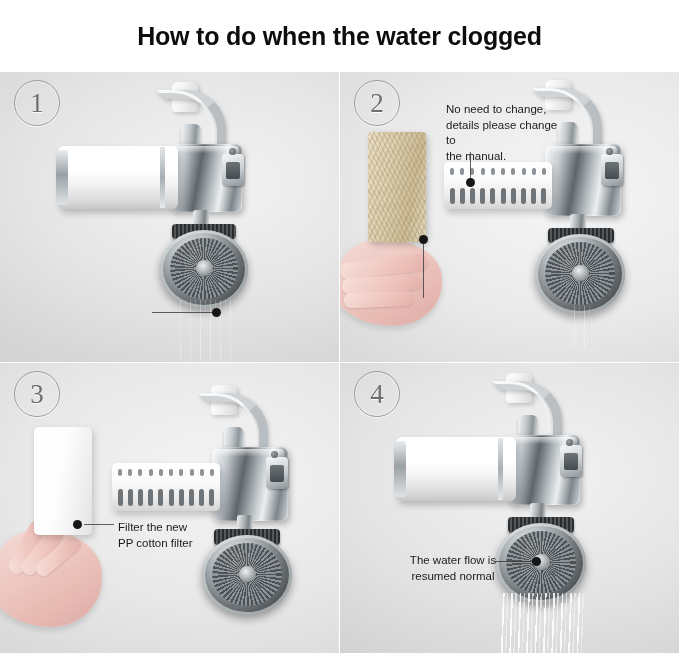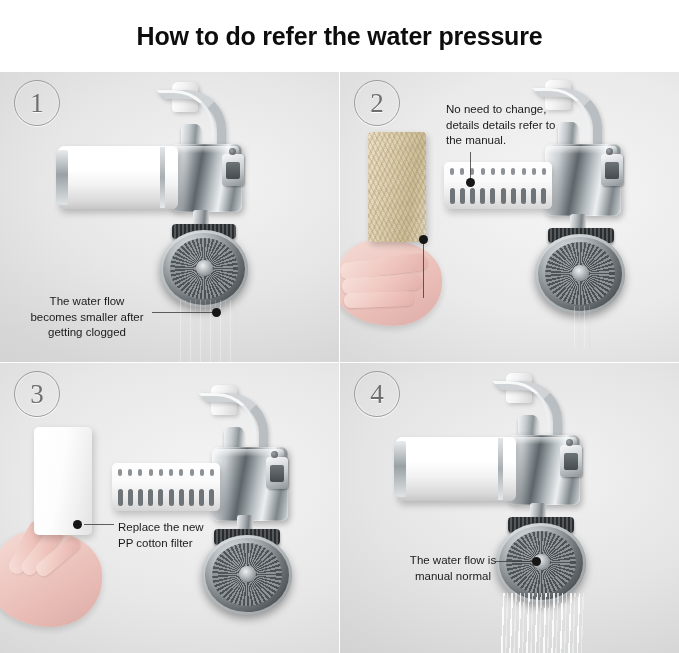--- a/index.html
+++ b/index.html
@@ -200,21 +200,21 @@
   .leader-h{position:absolute;height:1px;background:#3a3a3a;opacity:.8;}
   .leader-v{position:absolute;width:1px;background:#3a3a3a;opacity:.8;}
   .dot{position:absolute;width:9px;height:9px;border-radius:50%;background:#161616;}
 </style>
 </head>
 <body>
 
 <div class="page">
 
   <div class="heading">
-    <div class="line">How to do refer the water pressure</div>
+    <div class="line">How to do when the water clogged</div>
   </div>
 
   <div class="grid">
 
     <div class="panel">
       <div class="wall"></div>
 
       <div class="wallmount" style="left:172px;top:10px;"></div>
       <div class="goose" style="left:156px;top:18px;"></div>
       <div class="gooseHi" style="left:156px;top:18px;"></div>
@@ -230,23 +230,20 @@
       <div class="cylring" style="left:160px;top:75px;height:61px;"></div>
 
       <div class="headneck" style="left:193px;top:138px;height:18px;"></div>
       <div class="headcollar" style="left:172px;top:152px;width:64px;height:15px;"></div>
       <div class="headdisc" style="left:160px;top:158px;width:88px;height:78px;"></div>
       <div class="headface" style="left:170px;top:166px;width:68px;height:61px;"></div>
       <div class="headhub" style="left:196px;top:188px;width:17px;height:16px;"></div>
 
       <div class="water weak" style="left:176px;top:228px;width:62px;height:62px;"></div>
 
-      <div class="callout c-center" style="left:22px;top:222px;width:130px;">The water flow
-becomes smaller after
-getting clogged</div>
       <div class="leader-h" style="left:152px;top:240px;width:62px;"></div>
       <div class="dot" style="left:212px;top:236px;"></div>
 
       <div class="badge">
         <span>1</span>
       </div>
     </div>
 
     <div class="vgap"></div>
 
@@ -297,21 +294,21 @@
       <div class="headhub" style="left:232px;top:193px;width:17px;height:16px;"></div>
       <div class="water weak" style="left:230px;top:234px;width:22px;height:42px;"></div>
 
       <div class="hand" style="left:-6px;top:168px;width:108px;height:86px;"></div>
       <div class="finger" style="left:0px;top:186px;width:88px;height:17px;transform:rotate(-7deg);"></div>
       <div class="finger" style="left:2px;top:204px;width:80px;height:16px;transform:rotate(-4deg);"></div>
       <div class="finger" style="left:4px;top:220px;width:70px;height:15px;transform:rotate(-2deg);"></div>
       <div class="cartridge-used" style="left:28px;top:60px;width:58px;height:110px;"></div>
 
       <div class="callout c-left" style="left:106px;top:30px;width:120px;">No need to change,
-details details refer to
+details please change to
 the manual.</div>
       <div class="leader-v" style="left:130px;top:80px;height:30px;"></div>
       <div class="dot" style="left:126px;top:106px;"></div>
 
       <div class="leader-v" style="left:83px;top:170px;height:56px;"></div>
       <div class="dot" style="left:79px;top:163px;"></div>
 
       <div class="badge">
         <span>2</span>
       </div>
@@ -364,21 +361,21 @@
       <div class="headdisc" style="left:202px;top:172px;width:90px;height:80px;"></div>
       <div class="headface" style="left:212px;top:180px;width:70px;height:63px;"></div>
       <div class="headhub" style="left:239px;top:203px;width:17px;height:16px;"></div>
 
       <div class="hand" style="left:-10px;top:168px;width:112px;height:96px;"></div>
       <div class="finger" style="left:-2px;top:176px;width:58px;height:16px;transform:rotate(-62deg);"></div>
       <div class="finger" style="left:14px;top:180px;width:56px;height:16px;transform:rotate(-52deg);"></div>
       <div class="finger" style="left:32px;top:186px;width:52px;height:15px;transform:rotate(-40deg);"></div>
       <div class="cartridge-new" style="left:34px;top:64px;width:58px;height:108px;"></div>
 
-      <div class="callout c-left" style="left:118px;top:157px;width:110px;">Replace the new
+      <div class="callout c-left" style="left:118px;top:157px;width:110px;">Filter the new
 PP cotton filter</div>
       <div class="leader-h" style="left:84px;top:161px;width:30px;"></div>
       <div class="dot" style="left:73px;top:157px;"></div>
 
       <div class="badge">
         <span>3</span>
       </div>
     </div>
 
     <div class="vgap"></div>
@@ -402,21 +399,21 @@
 
       <div class="headneck" style="left:190px;top:140px;height:18px;"></div>
       <div class="headcollar" style="left:168px;top:154px;width:66px;height:16px;"></div>
       <div class="headdisc" style="left:156px;top:160px;width:90px;height:80px;"></div>
       <div class="headface" style="left:166px;top:168px;width:70px;height:63px;"></div>
       <div class="headhub" style="left:193px;top:191px;width:17px;height:16px;"></div>
 
       <div class="water strong" style="left:160px;top:230px;width:84px;height:60px;"></div>
 
       <div class="callout c-center" style="left:48px;top:190px;width:130px;">The water flow is
-manual normal</div>
+resumed normal</div>
       <div class="leader-h" style="left:155px;top:198px;width:40px;"></div>
       <div class="dot" style="left:192px;top:194px;"></div>
 
       <div class="badge">
         <span>4</span>
       </div>
     </div>
 
   </div>
 </div>

